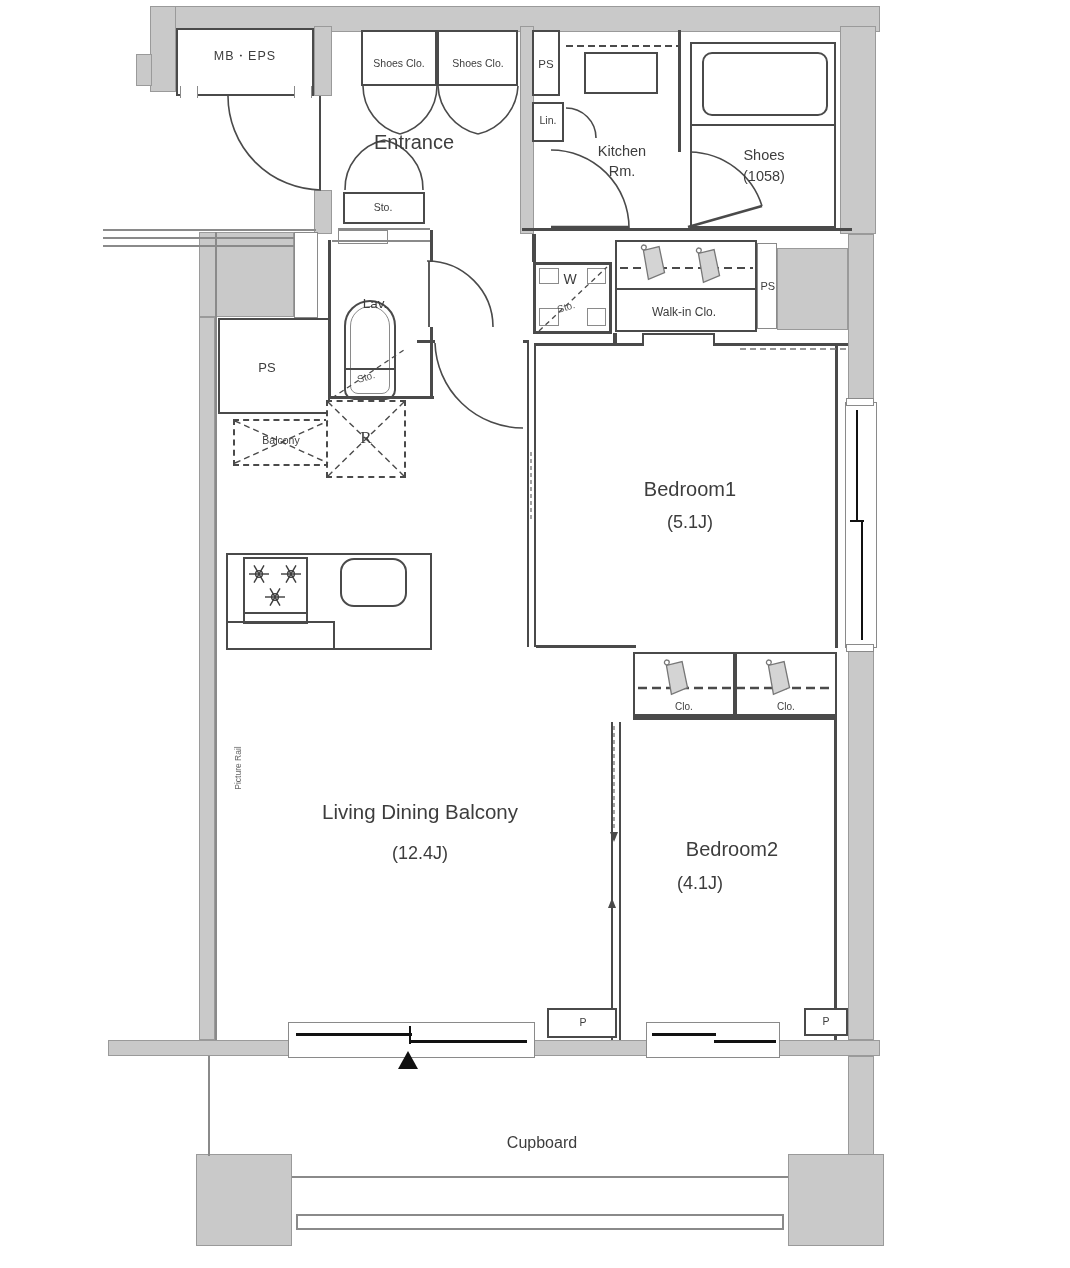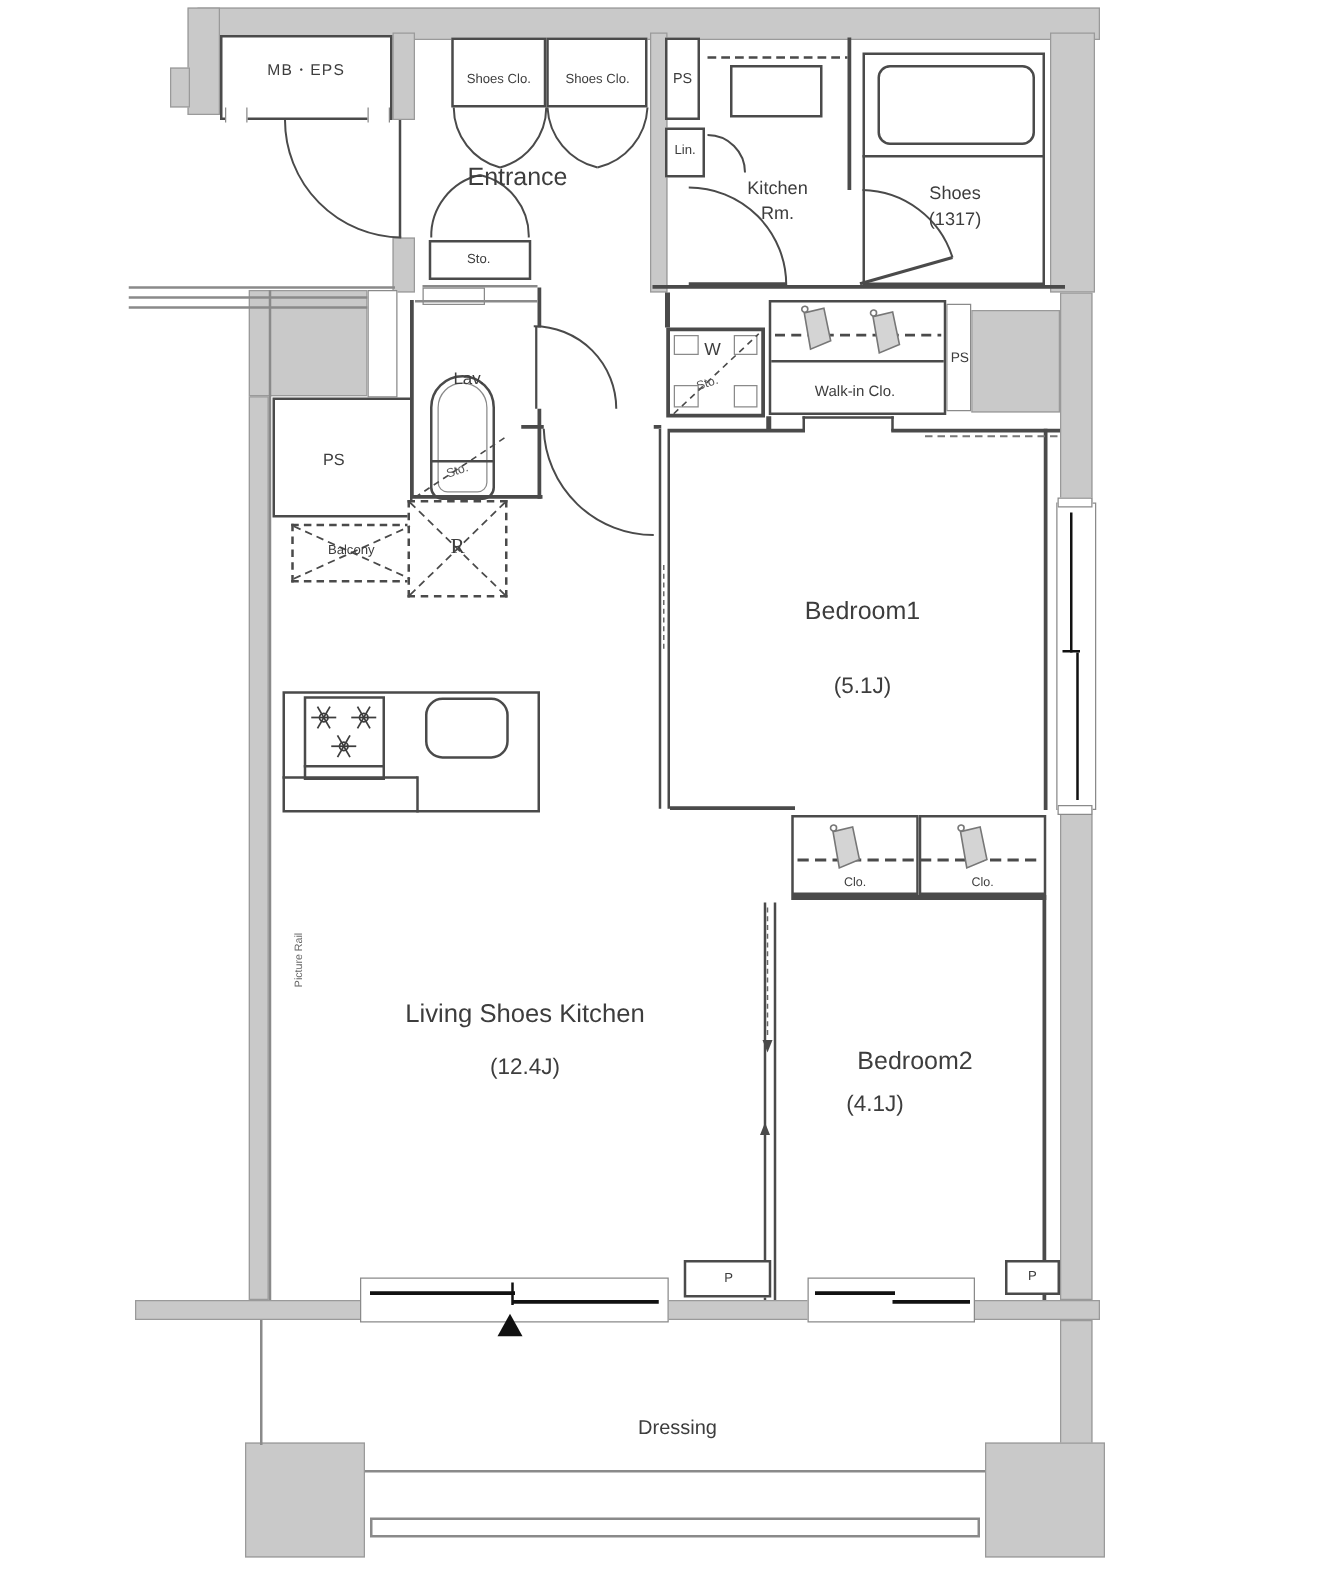--- a/index.html
+++ b/index.html
@@ -222,36 +222,36 @@
   <div class="lbl" style="left:245px;top:57px;font-size:12.5px;letter-spacing:1px;">MB・EPS</div>
   <div class="lbl" style="left:399px;top:64px;font-size:10.5px;">Shoes Clo.</div>
   <div class="lbl" style="left:478px;top:64px;font-size:10.5px;">Shoes Clo.</div>
   <div class="lbl" style="left:546px;top:64px;font-size:11.5px;">PS</div>
   <div class="lbl" style="left:414px;top:142px;font-size:20px;">Entrance</div>
   <div class="lbl" style="left:383px;top:208px;font-size:10.5px;">Sto.</div>
   <div class="lbl" style="left:548px;top:121px;font-size:10.5px;">Lin.</div>
   <div class="lbl" style="left:622px;top:152px;font-size:14.5px;">Kitchen</div>
   <div class="lbl" style="left:622px;top:172px;font-size:14.5px;">Rm.</div>
   <div class="lbl" style="left:764px;top:156px;font-size:14.5px;">Shoes</div>
-  <div class="lbl" style="left:764px;top:177px;font-size:14.5px;">(1317)</div>
+  <div class="lbl" style="left:764px;top:177px;font-size:14.5px;">(1058)</div>
   <div class="lbl" style="left:375px;top:304px;font-size:13.5px;">Lav.</div>
   <div class="lbl rot" style="left:366px;top:377px;font-size:10px;">Sto.</div>
   <div class="lbl" style="left:570px;top:280px;font-size:14px;">W</div>
   <div class="lbl rot" style="left:566px;top:307px;font-size:10px;">Sto.</div>
   <div class="lbl" style="left:684px;top:313px;font-size:12px;">Walk-in Clo.</div>
   <div class="lbl stack" style="left:767px;top:287px;font-size:11px;">PS</div>
   <div class="lbl" style="left:267px;top:368px;font-size:13px;">PS</div>
   <div class="lbl" style="left:281px;top:441px;font-size:10.5px;">Balcony</div>
   <div class="lbl serif" style="left:366px;top:438px;font-size:17px;">R</div>
   <div class="lbl" style="left:690px;top:489px;font-size:20px;">Bedroom1</div>
-  <div class="lbl" style="left:690px;top:549px;font-size:18px;">(5.1J)</div>
+  <div class="lbl" style="left:690px;top:523px;font-size:18px;">(5.1J)</div>
   <div class="lbl" style="left:684px;top:706px;font-size:10px;">Clo.</div>
   <div class="lbl" style="left:786px;top:706px;font-size:10px;">Clo.</div>
-  <div class="lbl" style="left:420px;top:812px;font-size:20.5px;">Living Shoes Kitchen</div>
+  <div class="lbl" style="left:420px;top:812px;font-size:20.5px;">Living Dining Balcony</div>
   <div class="lbl" style="left:420px;top:854px;font-size:18px;">(12.4J)</div>
   <div class="lbl vert" style="left:239px;top:768px;font-size:8.5px;">Picture Rail</div>
   <div class="lbl" style="left:732px;top:849px;font-size:20px;">Bedroom2</div>
   <div class="lbl" style="left:700px;top:884px;font-size:18px;">(4.1J)</div>
   <div class="lbl" style="left:583px;top:1023px;font-size:10.5px;">P</div>
   <div class="lbl" style="left:826px;top:1022px;font-size:10.5px;">P</div>
-  <div class="lbl" style="left:542px;top:1143px;font-size:16px;">Dressing</div>
+  <div class="lbl" style="left:542px;top:1143px;font-size:16px;">Cupboard</div>
 
 </div>
 
 </body></html>

